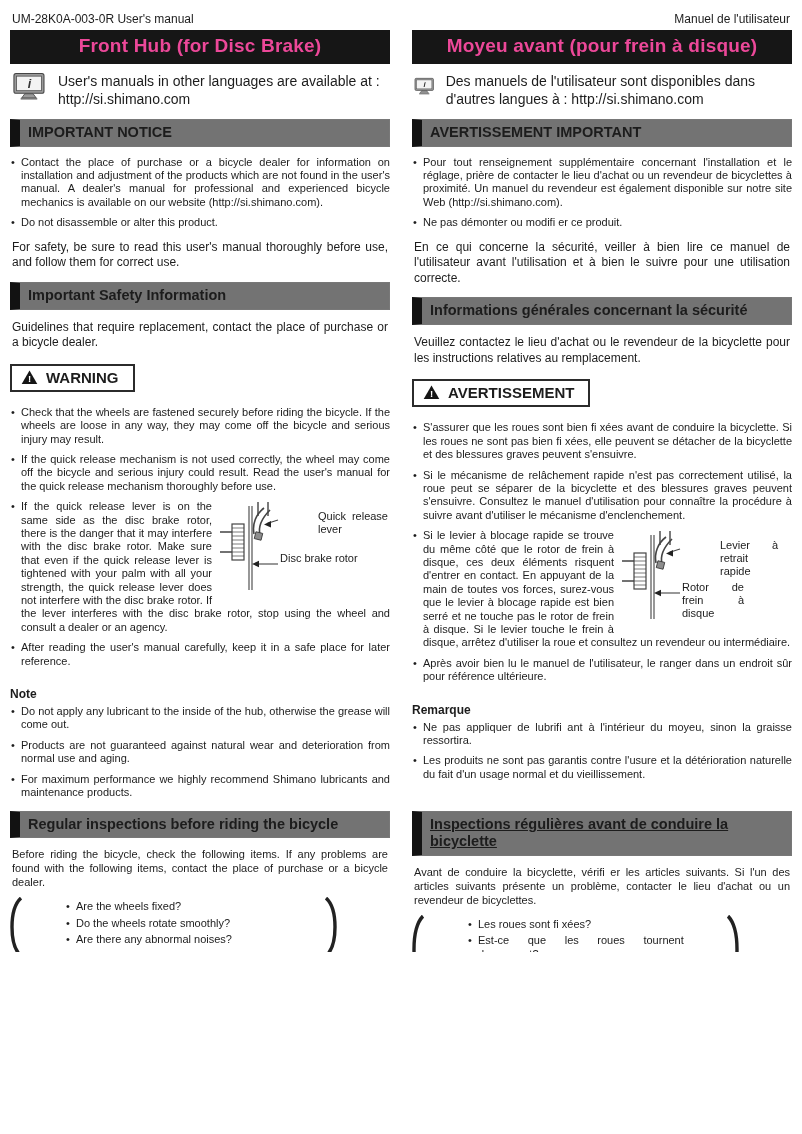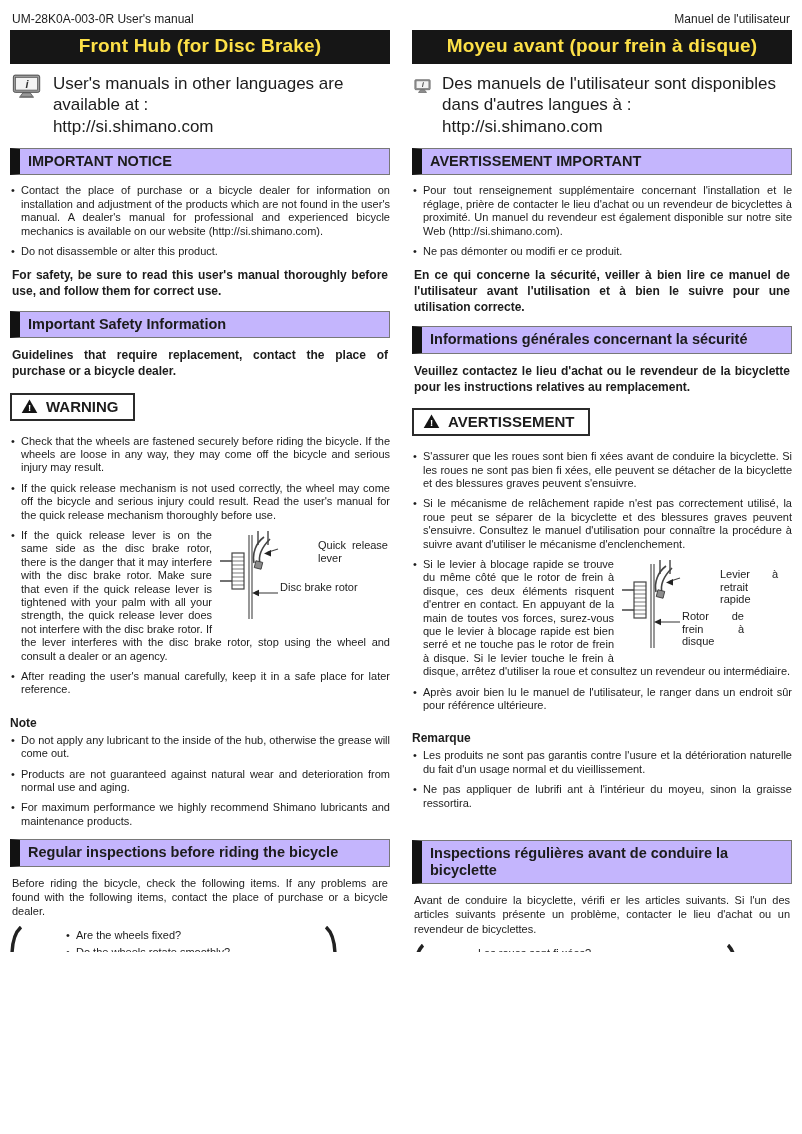--- a/index.html
+++ b/index.html
@@ -1,34 +1,34 @@
 <!DOCTYPE html>
 <html><head>
 <meta charset="utf-8">
 <style>
   html,body{margin:0;padding:0;background:#fff;}
   .page{width:802px;height:952px;box-sizing:border-box;padding:10px 10px 0;background:#fff;
         font-family:"Liberation Sans",sans-serif;color:#1c1c1c;overflow:hidden;position:relative;}
   .hdr-row{display:flex;justify-content:space-between;font-size:12px;margin:2px 2px 4px;}
   .cols{display:flex;gap:22px;}
   .col{width:380px;box-sizing:border-box;}
-  .banner{background:#161616;color:#fde047;text-align:center;font-weight:bold;font-size:19px;
+  .banner{background:#161616;color:#ec4899;text-align:center;font-weight:bold;font-size:19px;
           padding:5px 0 7px;letter-spacing:0.2px;}
   .inforow{display:flex;gap:10px;align-items:flex-start;margin:8px 0 9px;padding:0 2px;}
-  .inforow .txt{font-size:17px;line-height:1.25;padding-top:1px;}
+  .inforow .txt{font-size:14px;line-height:1.25;padding-top:1px;}
   .url{font-weight:normal;}
   .url.block{display:block;}
-  .secbar{display:flex;justify-content:space-between;align-items:center;background:#c4b5fd;
+  .secbar{display:flex;justify-content:space-between;align-items:center;background:#737373;
           border:1px solid #787878;border-left:10px solid #121212;font-weight:bold;font-size:14.5px;
           padding:4px 8px 5px;margin:11px 0 9px;line-height:1.15;}
   ul.bullets{list-style:none;margin:4px 0 2px;padding:0;font-size:11px;}
   ul.bullets>li{position:relative;padding-left:11px;margin-bottom:7px;text-align:justify;line-height:1.22;}
   ul.bullets>li::before{content:"\2022";position:absolute;left:1px;}
   li.b{font-weight:normal;}
-  .bold-para{font-weight:bold;font-size:12px;line-height:1.3;text-align:justify;margin:10px 2px;}
+  .bold-para{font-weight:normal;font-size:12px;line-height:1.3;text-align:justify;margin:10px 2px;}
   .warnbox{display:inline-flex;align-items:center;gap:8px;border:2px solid #2b2b2b;
            padding:3px 14px 4px 9px;font-size:15px;font-weight:bold;margin:3px 0 10px;background:#fff;}
   .plain{font-size:11px;line-height:1.28;text-align:justify;margin:6px 2px;}
   .subhead{font-weight:bold;font-size:12px;margin:12px 0 4px;}
   .checkwrap{display:flex;align-items:stretch;margin:8px 0 2px;width:86%;gap:37px;}
   .bracket{width:12px;flex:0 0 12px;}
   .bracket svg{display:block;width:100%;height:100%;}
   .checkwrap ul.bullets{flex:1;margin:3px 0;padding:0 6px;}
   .checkwrap ul.bullets>li{margin-bottom:3px;}
   .badge{background:#121212;color:#fff;font-weight:bold;font-size:10px;min-width:14px;height:13px;
@@ -333,25 +333,25 @@
               <div class="qr-label qr-label-rotor" style="width:62px;">Rotor de frein à disque</div>
             </div>
           </div>
           <span>Si le levier à blocage rapide se trouve du même côté que le rotor de frein à disque, ces deux éléments risquent d'entrer en contact. En appuyant de la main de toutes vos forces, surez-vous que le levier à blocage rapide est bien serré et ne touche pas le rotor de frein à disque. Si le levier touche le frein à disque, arrêtez d'utiliser la roue et consultez un revendeur ou intermédiaire.</span>
         </li>
         <li>Après avoir bien lu le manuel de l'utilisateur, le ranger dans un endroit sûr pour référence ultérieure.</li>
       </ul>
 
       <div class="subhead">Remarque</div>
       <ul class="bullets">
+        <li>Ne pas appliquer de lubrifi ant à l'intérieur du moyeu, sinon la graisse ressortira.</li>
         <li>Les produits ne sont pas garantis contre l'usure et la détérioration naturelle du fait d'un usage normal et du vieillissement.</li>
-        <li>Ne pas appliquer de lubrifi ant à l'intérieur du moyeu, sinon la graisse ressortira.</li>
-      </ul>
-
-      <div class="secbar" style="margin-top:30px;">
+      </ul>
+
+      <div class="secbar" style="margin-top:30px;text-decoration:underline;">
         <span>Inspections régulières avant de conduire la bicyclette</span>
       </div>
       <p class="plain">Avant de conduire la bicyclette, vérifi er les articles suivants. Si l'un des articles suivants présente un problème, contacter le lieu d'achat ou un revendeur de bicyclettes.</p>
       <div class="checkwrap">
         <div class="bracket">
           <svg viewBox="0 0 12 60" preserveAspectRatio="none">
               <path d="M11,1 Q2,9 2,30 Q2,51 11,59" fill="none" stroke="#222" stroke-width="3.4"></path>
             </svg>
         </div>
         <ul class="bullets">

